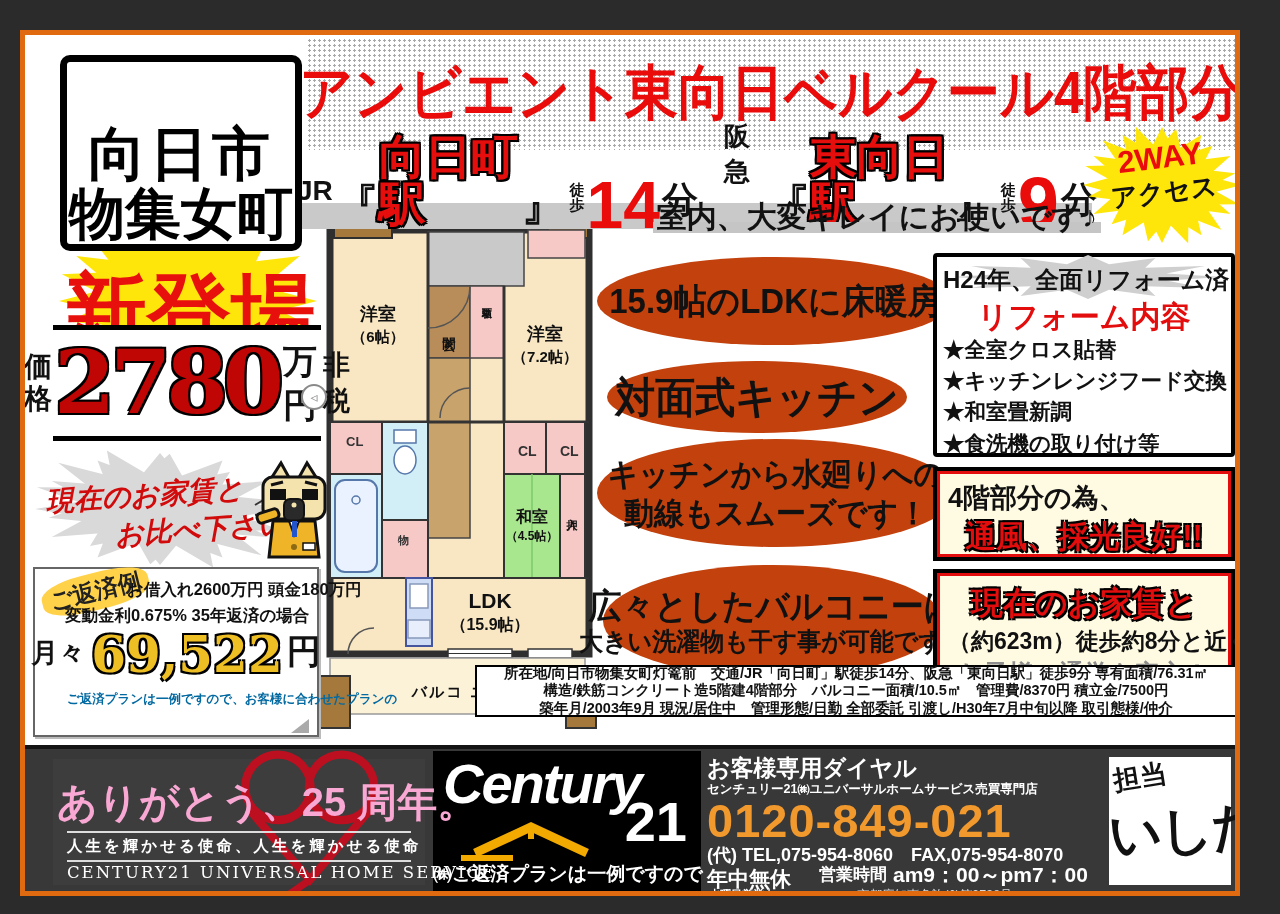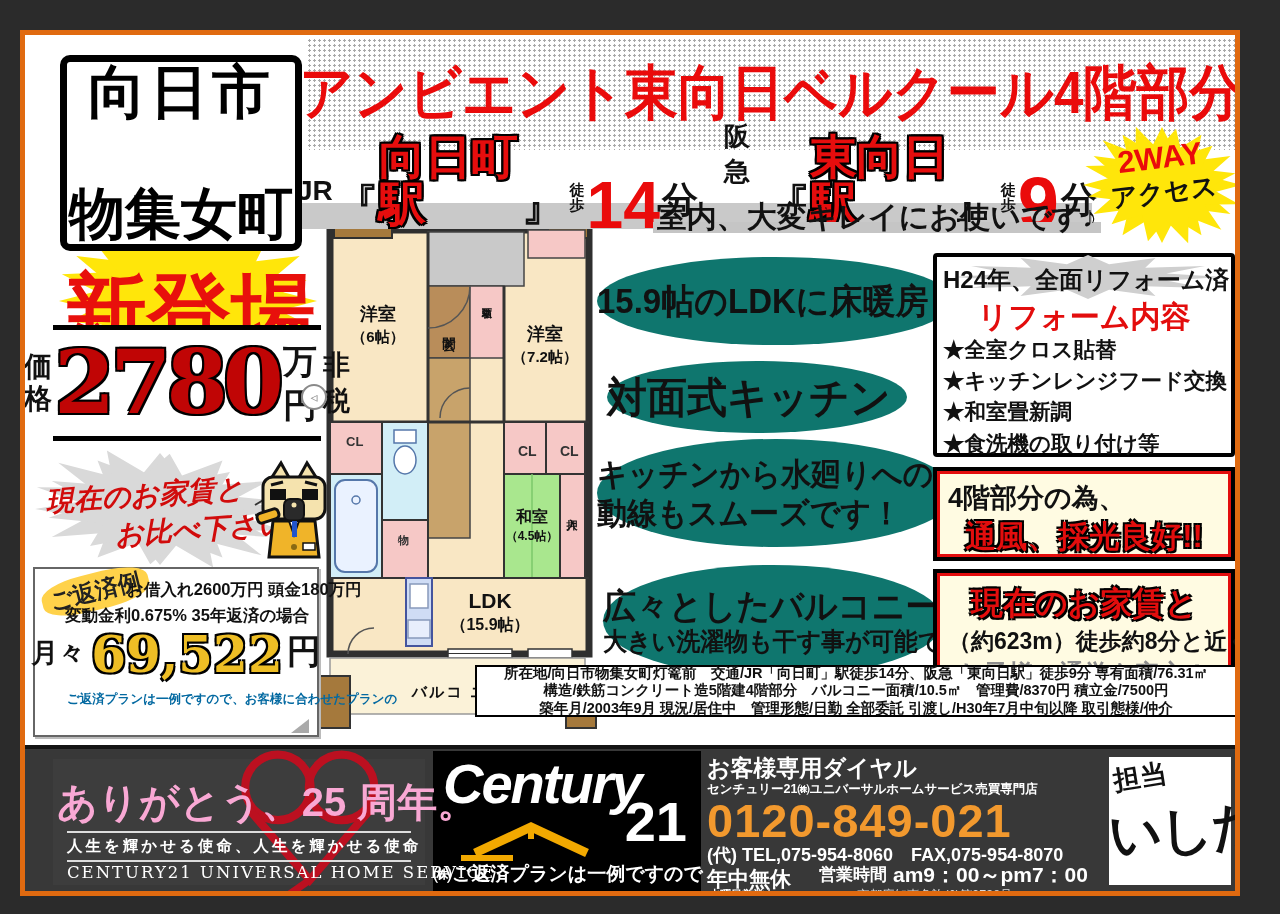--- a/index.html
+++ b/index.html
@@ -4,21 +4,21 @@
 <style>
   * { margin:0; padding:0; box-sizing:border-box; }
   html,body { width:1280px; height:914px; background:#2b2b2b; font-family:"Liberation Sans",sans-serif; overflow:hidden; }
   .stage { position:relative; width:1280px; height:914px; }
   .flyer { position:absolute; left:20px; top:30px; width:1220px; height:866px;
            border:5px solid #e06a10; background:#fff; overflow:hidden; }
   .abs { position:absolute; }
 
   
   .loc-box { left:35px; top:20px; width:242px; height:196px; border:7px solid #000; border-radius:10px;
-             background:#fff; display:flex; flex-direction:column; align-items:center; justify-content:space-between; z-index:5;}
+             background:#fff; display:flex; flex-direction:column; align-items:center; justify-content:flex-end; z-index:5;}
   .loc1 { font-size:58px; font-weight:900; letter-spacing:4px; color:#000; line-height:1.05;}
   .loc2 { font-size:56px; font-weight:900; color:#000; line-height:1.05;}
   .title-band { left:282px; top:3px; width:928px; height:112px; background-color:#fff;
                 background-image:radial-gradient(circle,#a9a9a9 1.1px,transparent 1.2px); background-size:5px 5px;
                 display:flex; align-items:center; justify-content:center; }
   .title-band span { font-size:53px; font-weight:900; color:#ea0b0b; white-space:nowrap; transform:scaleY(1.12); }
 
   .stations { left:272px; top:88px; width:800px; height:112px; display:flex; align-items:flex-end; z-index:3;}
   .st-band { left:272px; top:168px; width:795px; height:26px; background:#c9c9c9; z-index:2;}
   .stations > * { position:relative; z-index:3; }
@@ -81,21 +81,21 @@
             text-shadow:-2px -2px 0 #000,2px -2px 0 #000,-2px 2px 0 #000,2px 2px 0 #000;}
   .mo-unit { font-size:34px; font-weight:900; color:#111; margin:0 0 2px 4px;}
   .repay-n1 { position:absolute; left:0; top:122px; width:100%; text-align:right; font-size:12.5px; font-weight:700; color:#0369a1; white-space:nowrap;margin-left:32px;}
   .repay-n2 { position:absolute; left:0; top:142px; width:100%; text-align:center; font-size:12.5px; font-weight:700; color:#111; white-space:nowrap;}
   .repay-fold { position:absolute; right:8px; bottom:2px; width:0; height:0; border-left:18px solid transparent; border-bottom:14px solid #aaa;}
 
   
   .plan { left:293px; top:187px; width:283px; height:520px; z-index:1;}
 
   
-  .ell { position:absolute; border-radius:50%; background:#0f766e; display:flex; flex-direction:column; align-items:flex-start; justify-content:center; z-index:2;}
+  .ell { position:absolute; border-radius:50%; background:#c2410c; display:flex; flex-direction:column; align-items:center; justify-content:center; z-index:2;}
   .ell span { white-space:nowrap; color:#111; font-weight:900; transform:scaleY(1.05);}
   .e1 { left:572px; top:222px; width:356px; height:88px;}
   .e1 .t1 { font-size:33px;}
   .e2 { left:582px; top:326px; width:300px; height:72px;}
   .e2 .t1 { font-size:40px;}
   .e3 { left:572px; top:404px; width:358px; height:108px;}
   .e3 .t1 { font-size:30px; line-height:1.3;}
   .e3 .t2 { font-size:30px; line-height:1.3;}
   .e4 { left:578px; top:530px; width:340px; height:112px;}
   .e4 .t1 { font-size:33px; line-height:1.25;}

